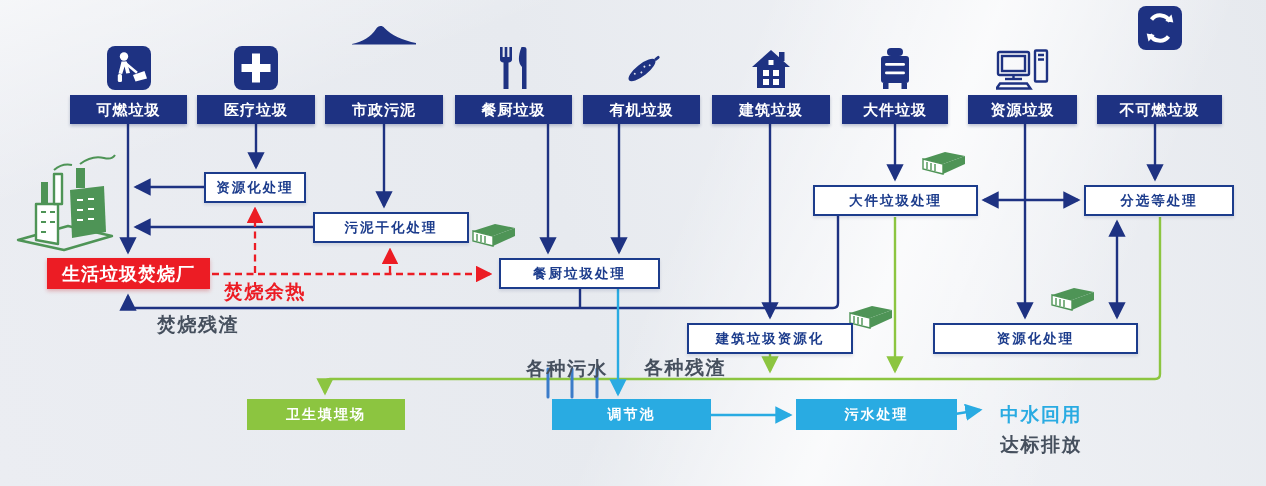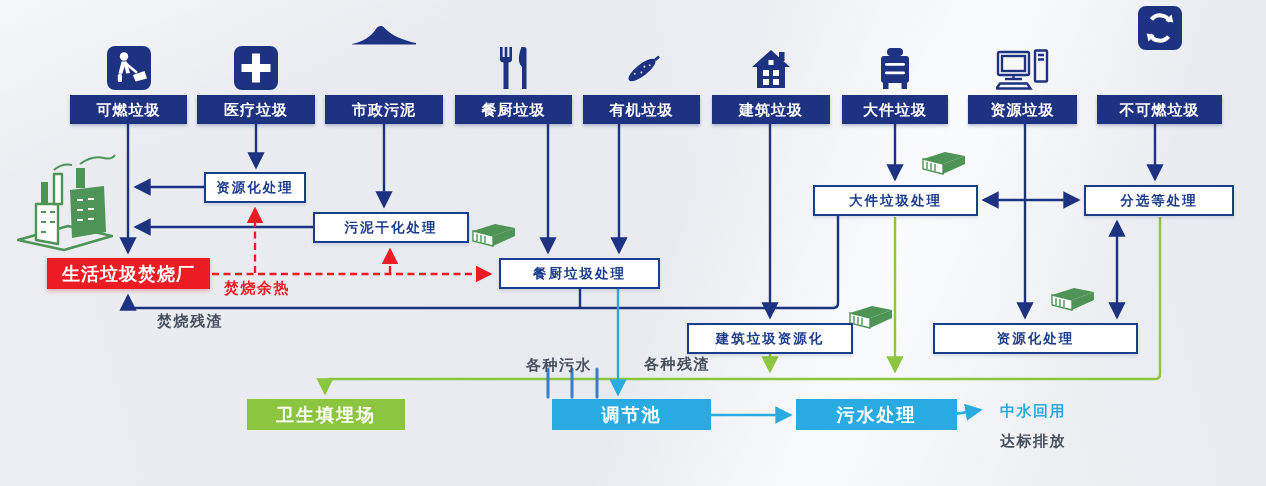--- a/index.html
+++ b/index.html
@@ -18,25 +18,25 @@
   .source{position:absolute;top:46px;height:78px;display:flex;flex-direction:column;align-items:center;justify-content:flex-end;}
   .src-icon{display:flex;align-items:flex-end;justify-content:center;margin-bottom:5px;}
   .src-label{width:100%;height:29px;line-height:29px;text-align:center;background:#1E3282;color:#fff;
     font-size:15px;font-weight:bold;letter-spacing:1px;box-shadow:0 2px 3px rgba(20,35,90,.25);}
   
   .pbox{position:absolute;background:#fff;border:2.5px solid #1C3C8C;color:#1C3C8C;
     display:flex;align-items:center;justify-content:center;font-size:13.5px;font-weight:600;
     letter-spacing:2px;box-shadow:0 2px 3px rgba(20,35,90,.12);}
   
   .tbox{position:absolute;height:31px;display:flex;align-items:center;justify-content:center;
-    color:#fff;font-size:18px;font-weight:bold;letter-spacing:2px;text-align:center;}
+    color:#fff;font-size:14px;font-weight:bold;letter-spacing:2px;text-align:center;}
   .redbox{position:absolute;left:47px;top:258px;width:163px;height:31px;background:#EC1C24;color:#fff;
     display:flex;align-items:center;justify-content:center;font-size:18px;font-weight:bold;letter-spacing:1px;
     box-shadow:0 2px 4px rgba(200,20,30,.3);}
-  .flabel{position:absolute;font-size:15px;font-weight:bold;letter-spacing:1.5px;white-space:nowrap;}
+  .flabel{position:absolute;font-size:19px;font-weight:bold;letter-spacing:1.5px;white-space:nowrap;}
   .slate{color:#46505E;}
   .redtxt{color:#EC1C24;}
   .cyantxt{color:#29ABE2;}
   .deco{position:absolute;}
 </style>
 </head>
 <body>
 
 <div class="stage">
 

